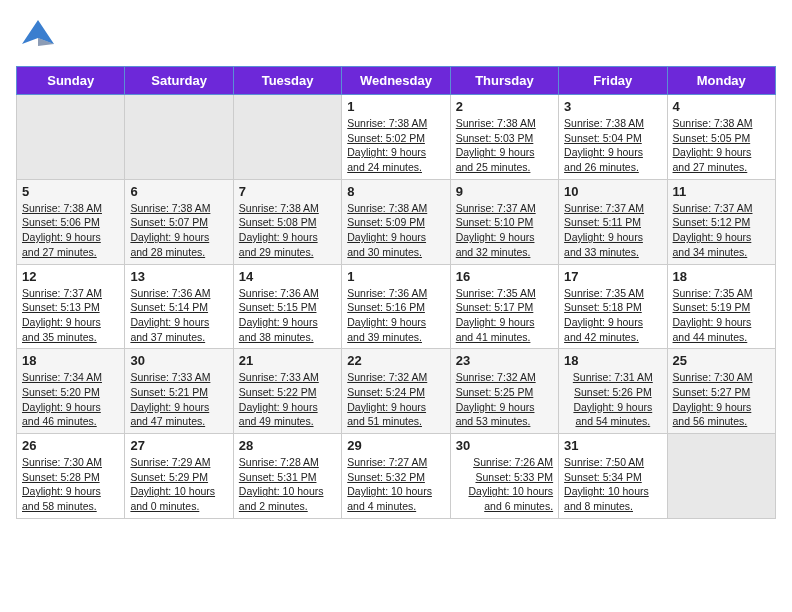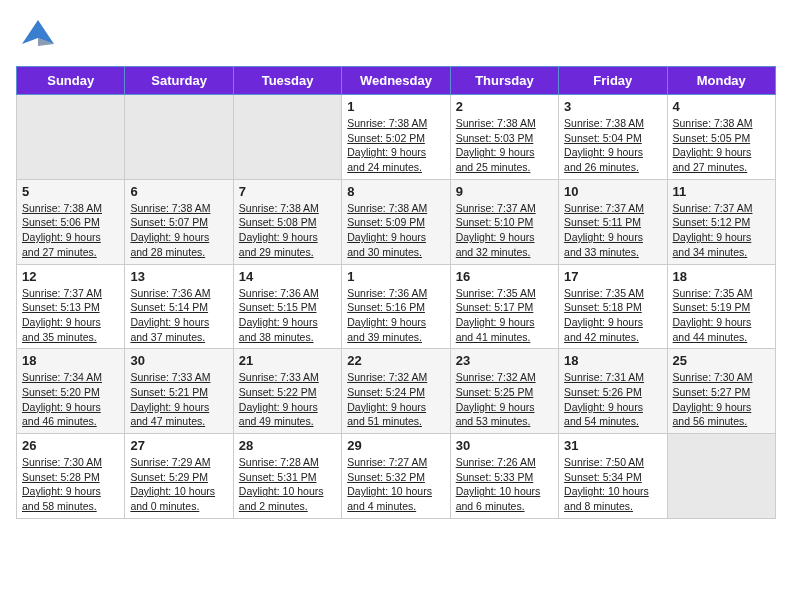--- a/index.html
+++ b/index.html
@@ -287,21 +287,21 @@
         </td>
         <td>
           <span class="day-num">23</span>
           <div class="day-info" style="white-space: pre-line;">Sunrise: 7:32 AM
 Sunset: 5:25 PM
 Daylight: 9 hours
 and 53 minutes.</div>
         </td>
         <td>
           <span class="day-num">18</span>
-          <div class="day-info" style="white-space: pre-line;">Sunrise: 7:31 AM
+          <div class="day-info" style="white-space: pre-line; text-align: center;">Sunrise: 7:31 AM
 Sunset: 5:26 PM
 Daylight: 9 hours
 and 54 minutes.</div>
         </td>
         <td>
           <span class="day-num">25</span>
           <div class="day-info" style="white-space: pre-line;">Sunrise: 7:30 AM
 Sunset: 5:27 PM
 Daylight: 9 hours
 and 56 minutes.</div>
@@ -331,21 +331,21 @@
         </td>
         <td>
           <span class="day-num">29</span>
           <div class="day-info" style="white-space: pre-line;">Sunrise: 7:27 AM
 Sunset: 5:32 PM
 Daylight: 10 hours
 and 4 minutes.</div>
         </td>
         <td>
           <span class="day-num">30</span>
-          <div class="day-info" style="white-space: pre-line;">Sunrise: 7:26 AM
+          <div class="day-info" style="white-space: pre-line; text-align: right;">Sunrise: 7:26 AM
 Sunset: 5:33 PM
 Daylight: 10 hours
 and 6 minutes.</div>
         </td>
         <td>
           <span class="day-num">31</span>
           <div class="day-info" style="white-space: pre-line;">Sunrise: 7:50 AM
 Sunset: 5:34 PM
 Daylight: 10 hours
 and 8 minutes.</div>

